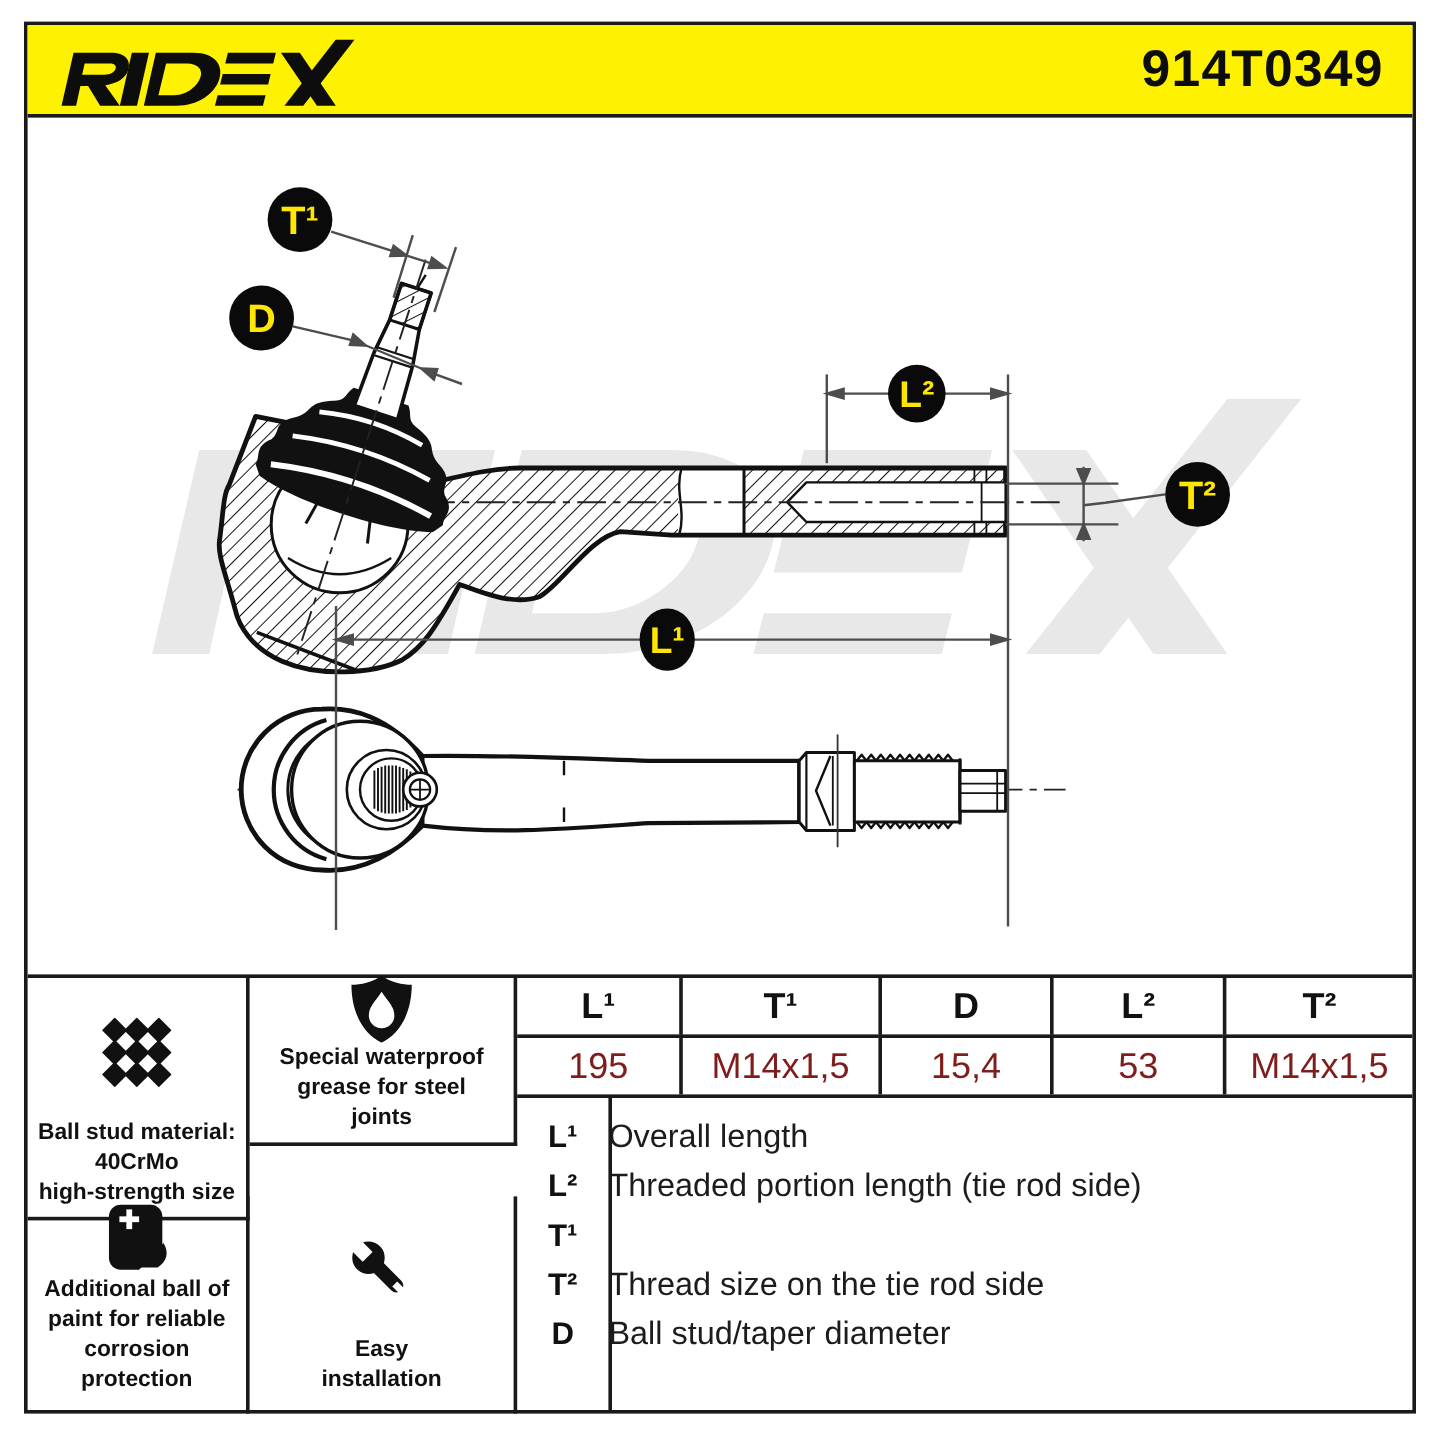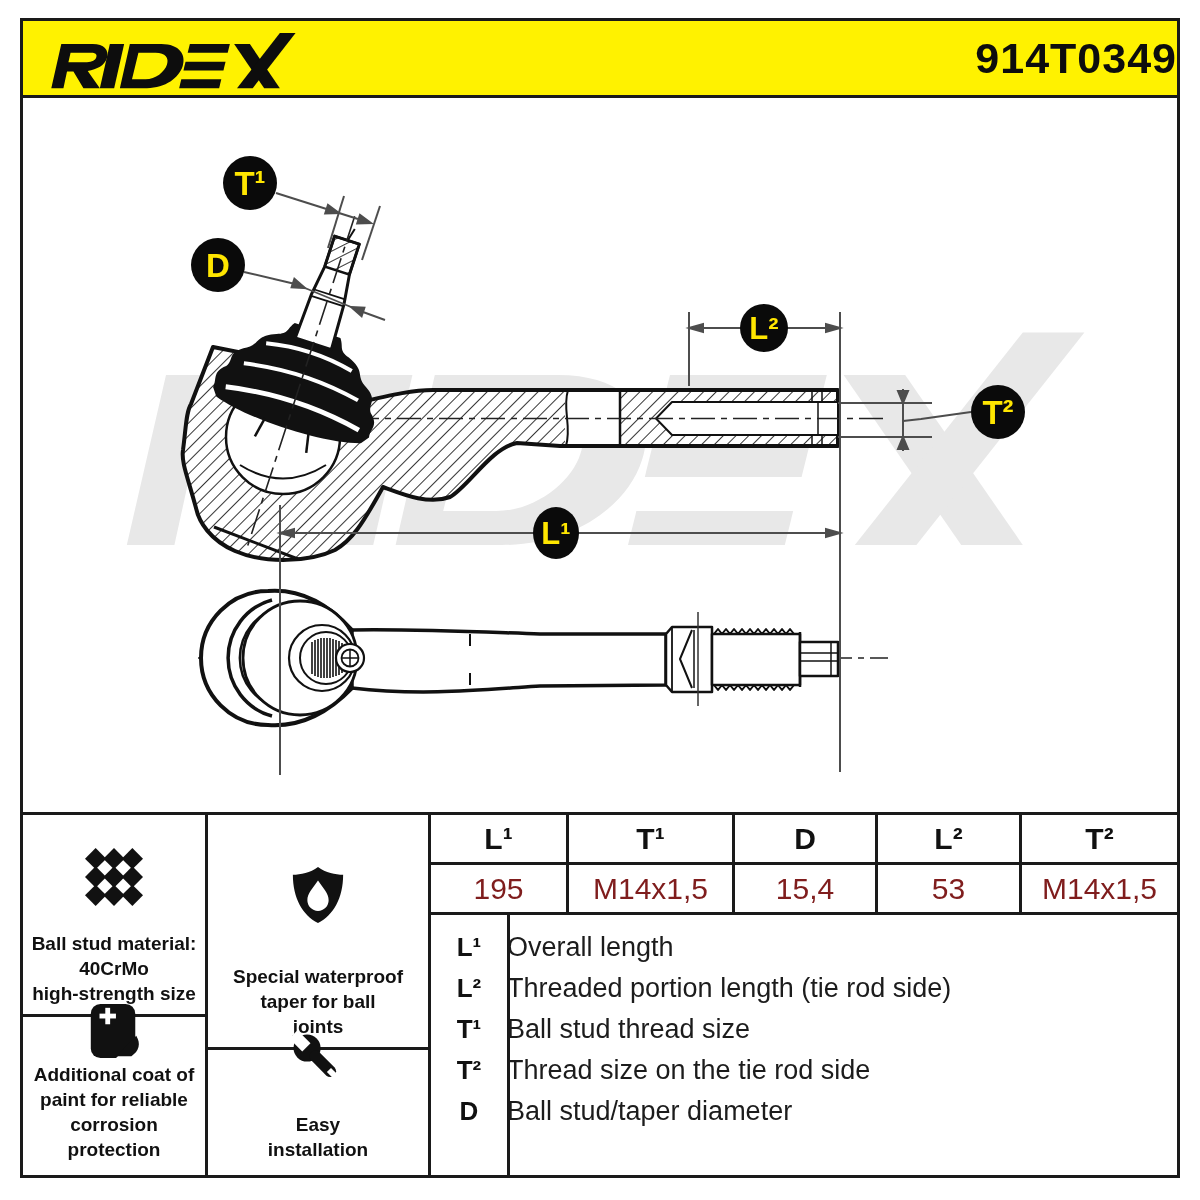--- a/index.html
+++ b/index.html
@@ -12,33 +12,33 @@
     border:3px solid #1a1a1a; box-sizing:border-box;
   }
   
   #header {
     position:absolute; left:0; top:0; width:100%; height:77px;
     background:#FFF200; border-bottom:3px solid #1a1a1a; box-sizing:border-box;
     display:flex; align-items:center; justify-content:space-between;
   }
   #logo-svg { margin-left:24px; margin-top:14px; }
   #part-number {
-    font-size:43px; font-weight:bold; letter-spacing:1px; color:#0d0d0d;
+    margin-right:24px; font-size:43px; font-weight:bold; letter-spacing:1px; color:#0d0d0d;
   }
   
   #drawing-svg { position:absolute; left:0; top:77px; }
   
   #bottom {
     position:absolute; left:0; top:791px; width:1154px; height:363px;
     border-top:3px solid #1a1a1a; box-sizing:border-box;
   }
   .fcell { position:absolute; box-sizing:border-box; border-right:3px solid #1a1a1a;
     display:flex; flex-direction:column; align-items:center; justify-content:flex-end; }
   #fcell-a { left:0; top:0; width:185px; height:202px; border-bottom:3px solid #1a1a1a; }
-  #fcell-b { left:185px; top:0; width:223px; height:235px; border-bottom:3px solid #1a1a1a; }
+  #fcell-b { left:185px; top:0; width:223px; height:140px; border-bottom:3px solid #1a1a1a; }
   #fcell-c { left:0; top:182px; width:185px; height:181px; }
   #fcell-d { left:185px; top:182px; width:223px; height:181px; }
   .icon-wrap { flex:1 1 auto; display:flex; align-items:center; justify-content:center; padding-top:8px; }
   .cell-text { text-align:center; font-weight:bold; font-size:19px; line-height:25px; padding-bottom:8px; }
   #fcell-c .cell-text, #fcell-d .cell-text { padding-bottom:16px; }
   .cell-text span { display:block; }
   
   #spec-table {
     position:absolute; left:408px; top:0; width:746px; height:100px;
     display:grid; grid-template-columns:135px 166px 143px 144px 1fr; grid-template-rows:47px 1fr;
@@ -249,37 +249,37 @@
 
       <div id="fcell-b" class="fcell">
         <div class="icon-wrap">
           <svg width="58" height="58" viewBox="0 0 60 60">
             <path d="M30 2 C38 8 48 10 56 10 C56 34 46 52 30 60 C14 52 4 34 4 10 C12 10 22 8 30 2 Z" fill="#111"></path>
             <path d="M30 16 C36 25 41 29 41 36.5 A11 11 0 1 1 19 36.5 C19 29 24 25 30 16 Z" fill="#fff"></path>
           </svg>
         </div>
         <div class="cell-text">
           <span>Special waterproof</span>
-          <span>taper for ball</span>
+          <span>grease for steel</span>
           <span>joints</span>
         </div>
       </div>
 
       <div id="fcell-c" class="fcell">
         <div class="icon-wrap">
           <svg width="58" height="60" viewBox="0 0 60 62">
             <rect x="6" y="2" width="46" height="56" rx="10" fill="#111"></rect>
             <polygon points="28,62 62,62 62,28" fill="#fff"></polygon>
             <path d="M32 56 L53 35 C58 43 56 51 48 56 Z" fill="#111"></path>
             <rect x="15" y="12" width="17" height="5" fill="#fff"></rect>
             <rect x="21" y="6" width="5" height="17" fill="#fff"></rect>
           </svg>
         </div>
         <div class="cell-text">
-          <span>Additional coat of</span>
+          <span>Additional ball of</span>
           <span>paint for reliable</span>
           <span>corrosion protection</span>
         </div>
       </div>
 
       <div id="fcell-d" class="fcell">
         <div class="icon-wrap">
           <svg width="58" height="58" viewBox="0 0 60 60">
             <g transform="rotate(-45 30 30)" fill="#111">
               <circle cx="30" cy="14" r="14"></circle>
@@ -312,21 +312,20 @@
         <div class="legend-row">
           <div class="legend-sym">L¹</div>
           <div class="legend-desc">Overall length</div>
         </div>
         <div class="legend-row">
           <div class="legend-sym">L²</div>
           <div class="legend-desc">Threaded portion length (tie rod side)</div>
         </div>
         <div class="legend-row">
           <div class="legend-sym">T¹</div>
-          <div class="legend-desc">Ball stud thread size</div>
         </div>
         <div class="legend-row">
           <div class="legend-sym">T²</div>
           <div class="legend-desc">Thread size on the tie rod side</div>
         </div>
         <div class="legend-row">
           <div class="legend-sym">D</div>
           <div class="legend-desc">Ball stud/taper diameter</div>
         </div>
       </div>

